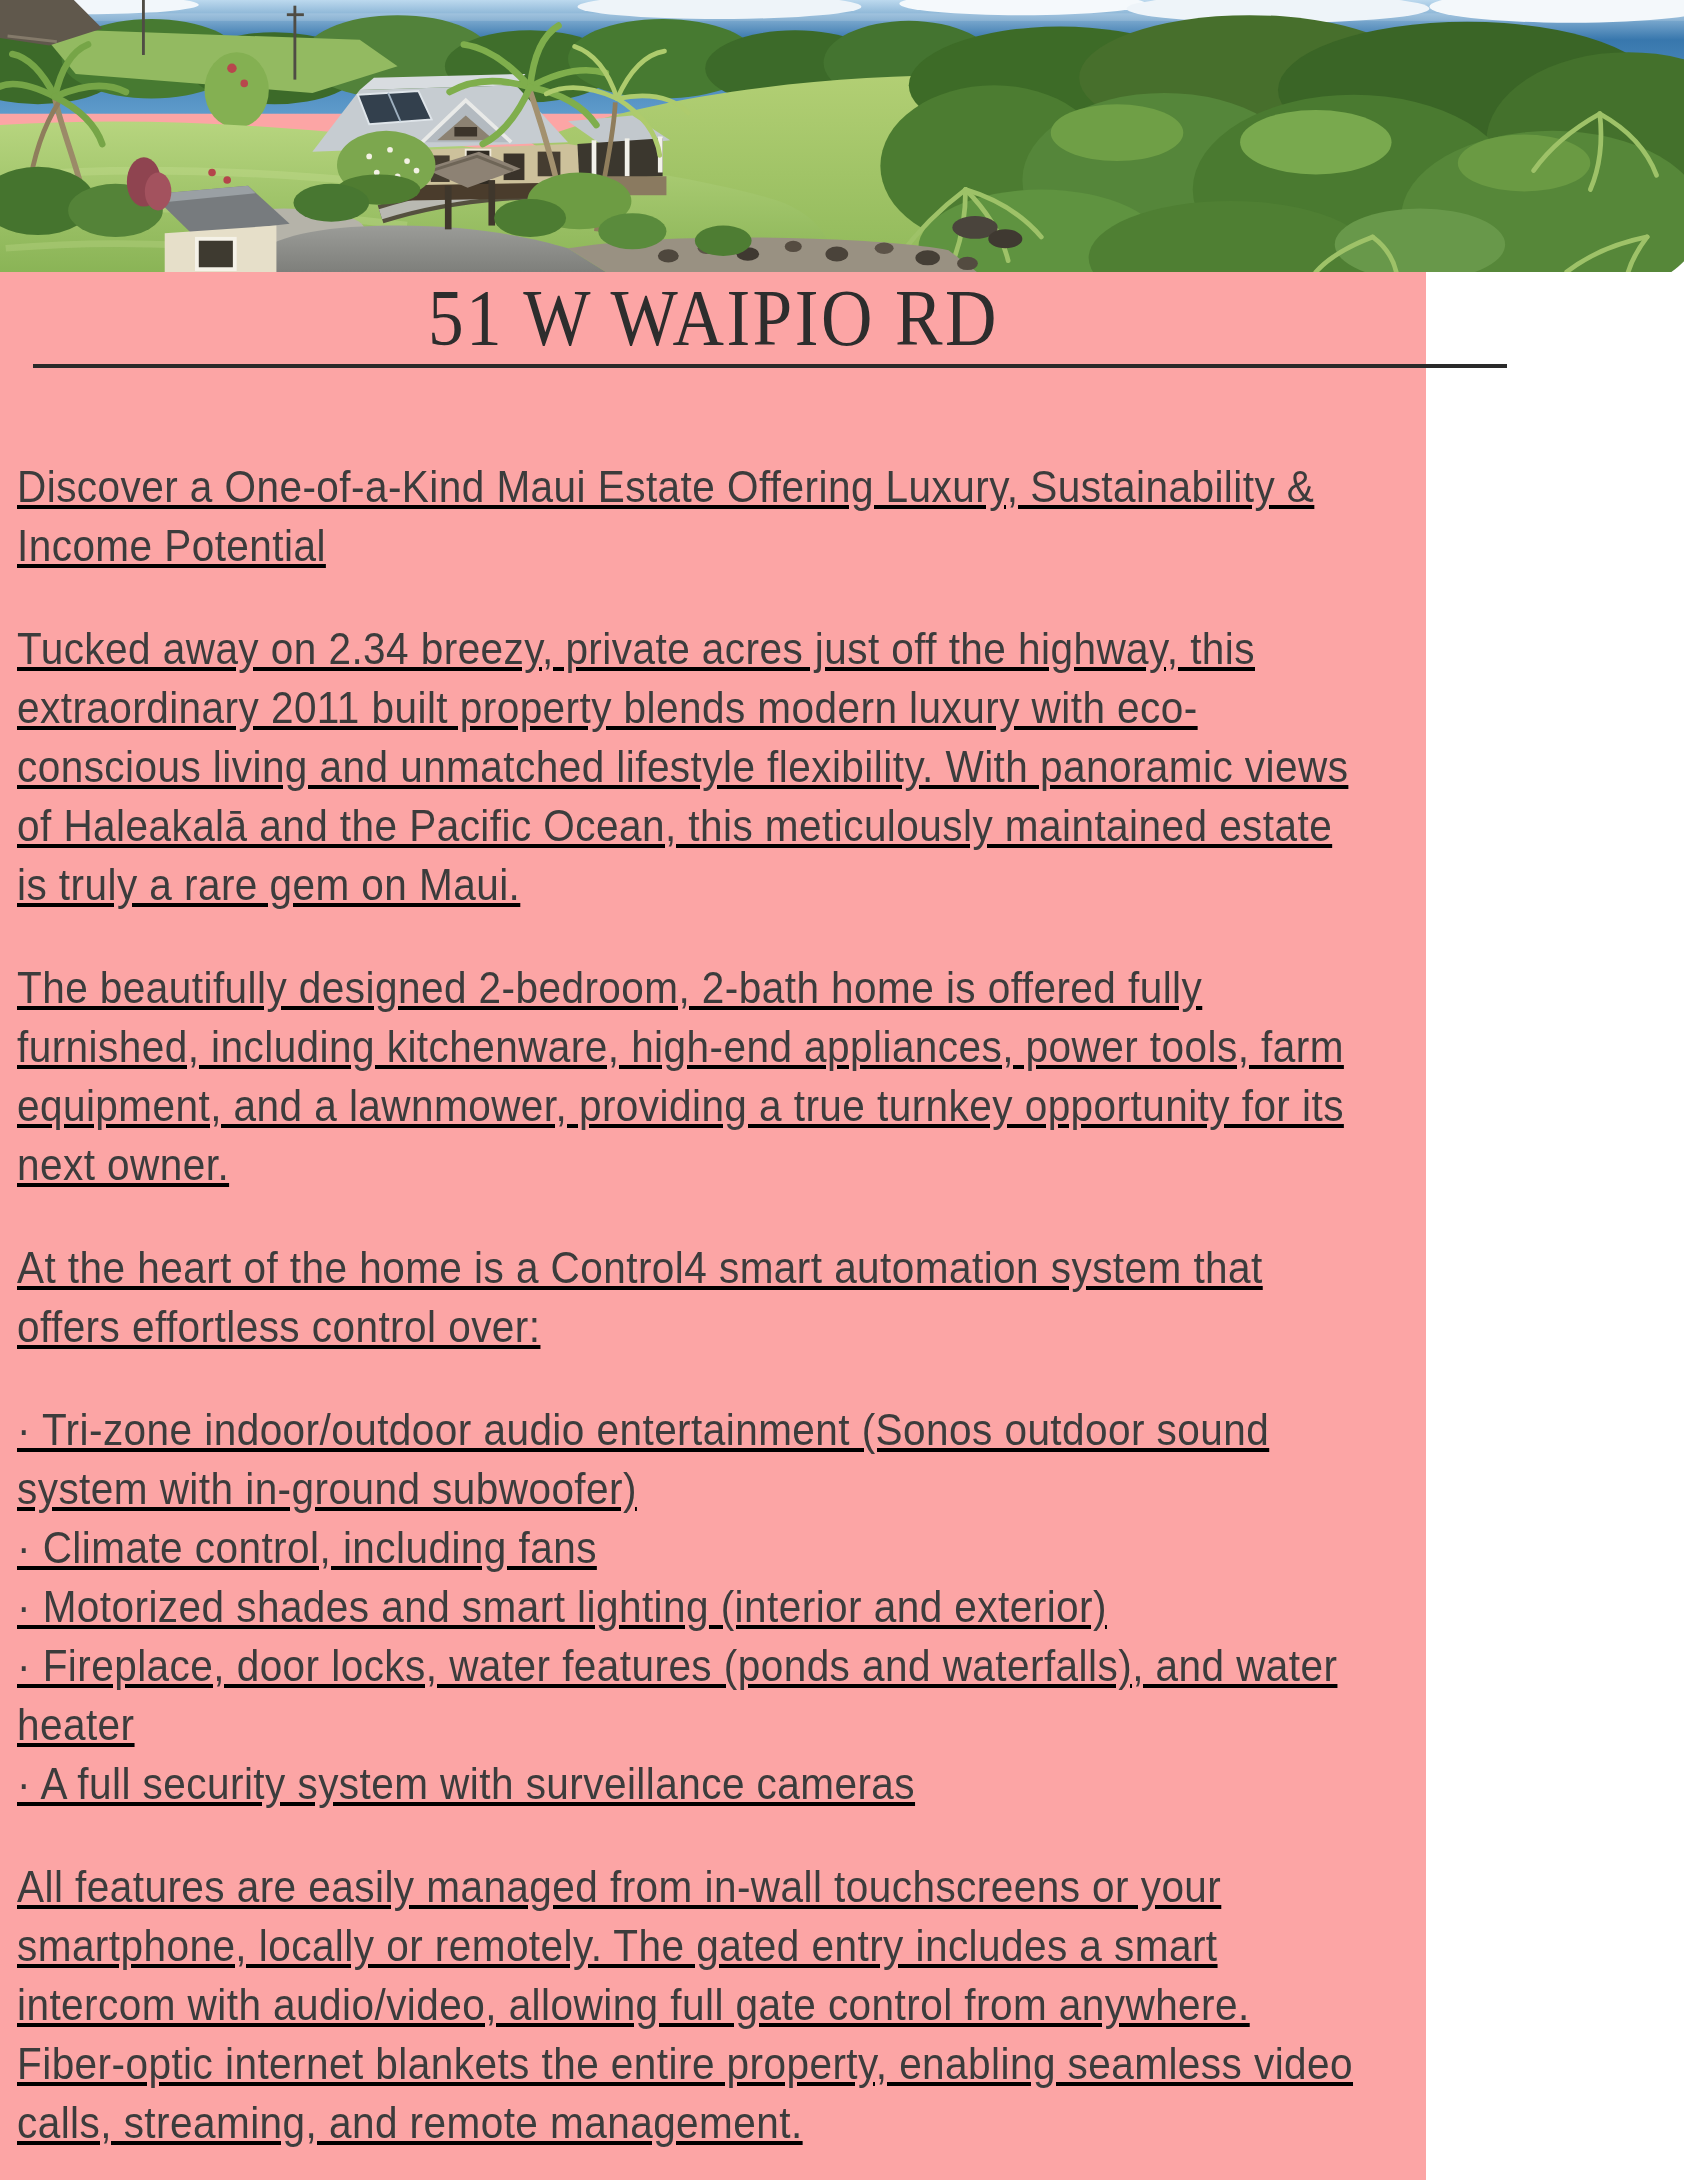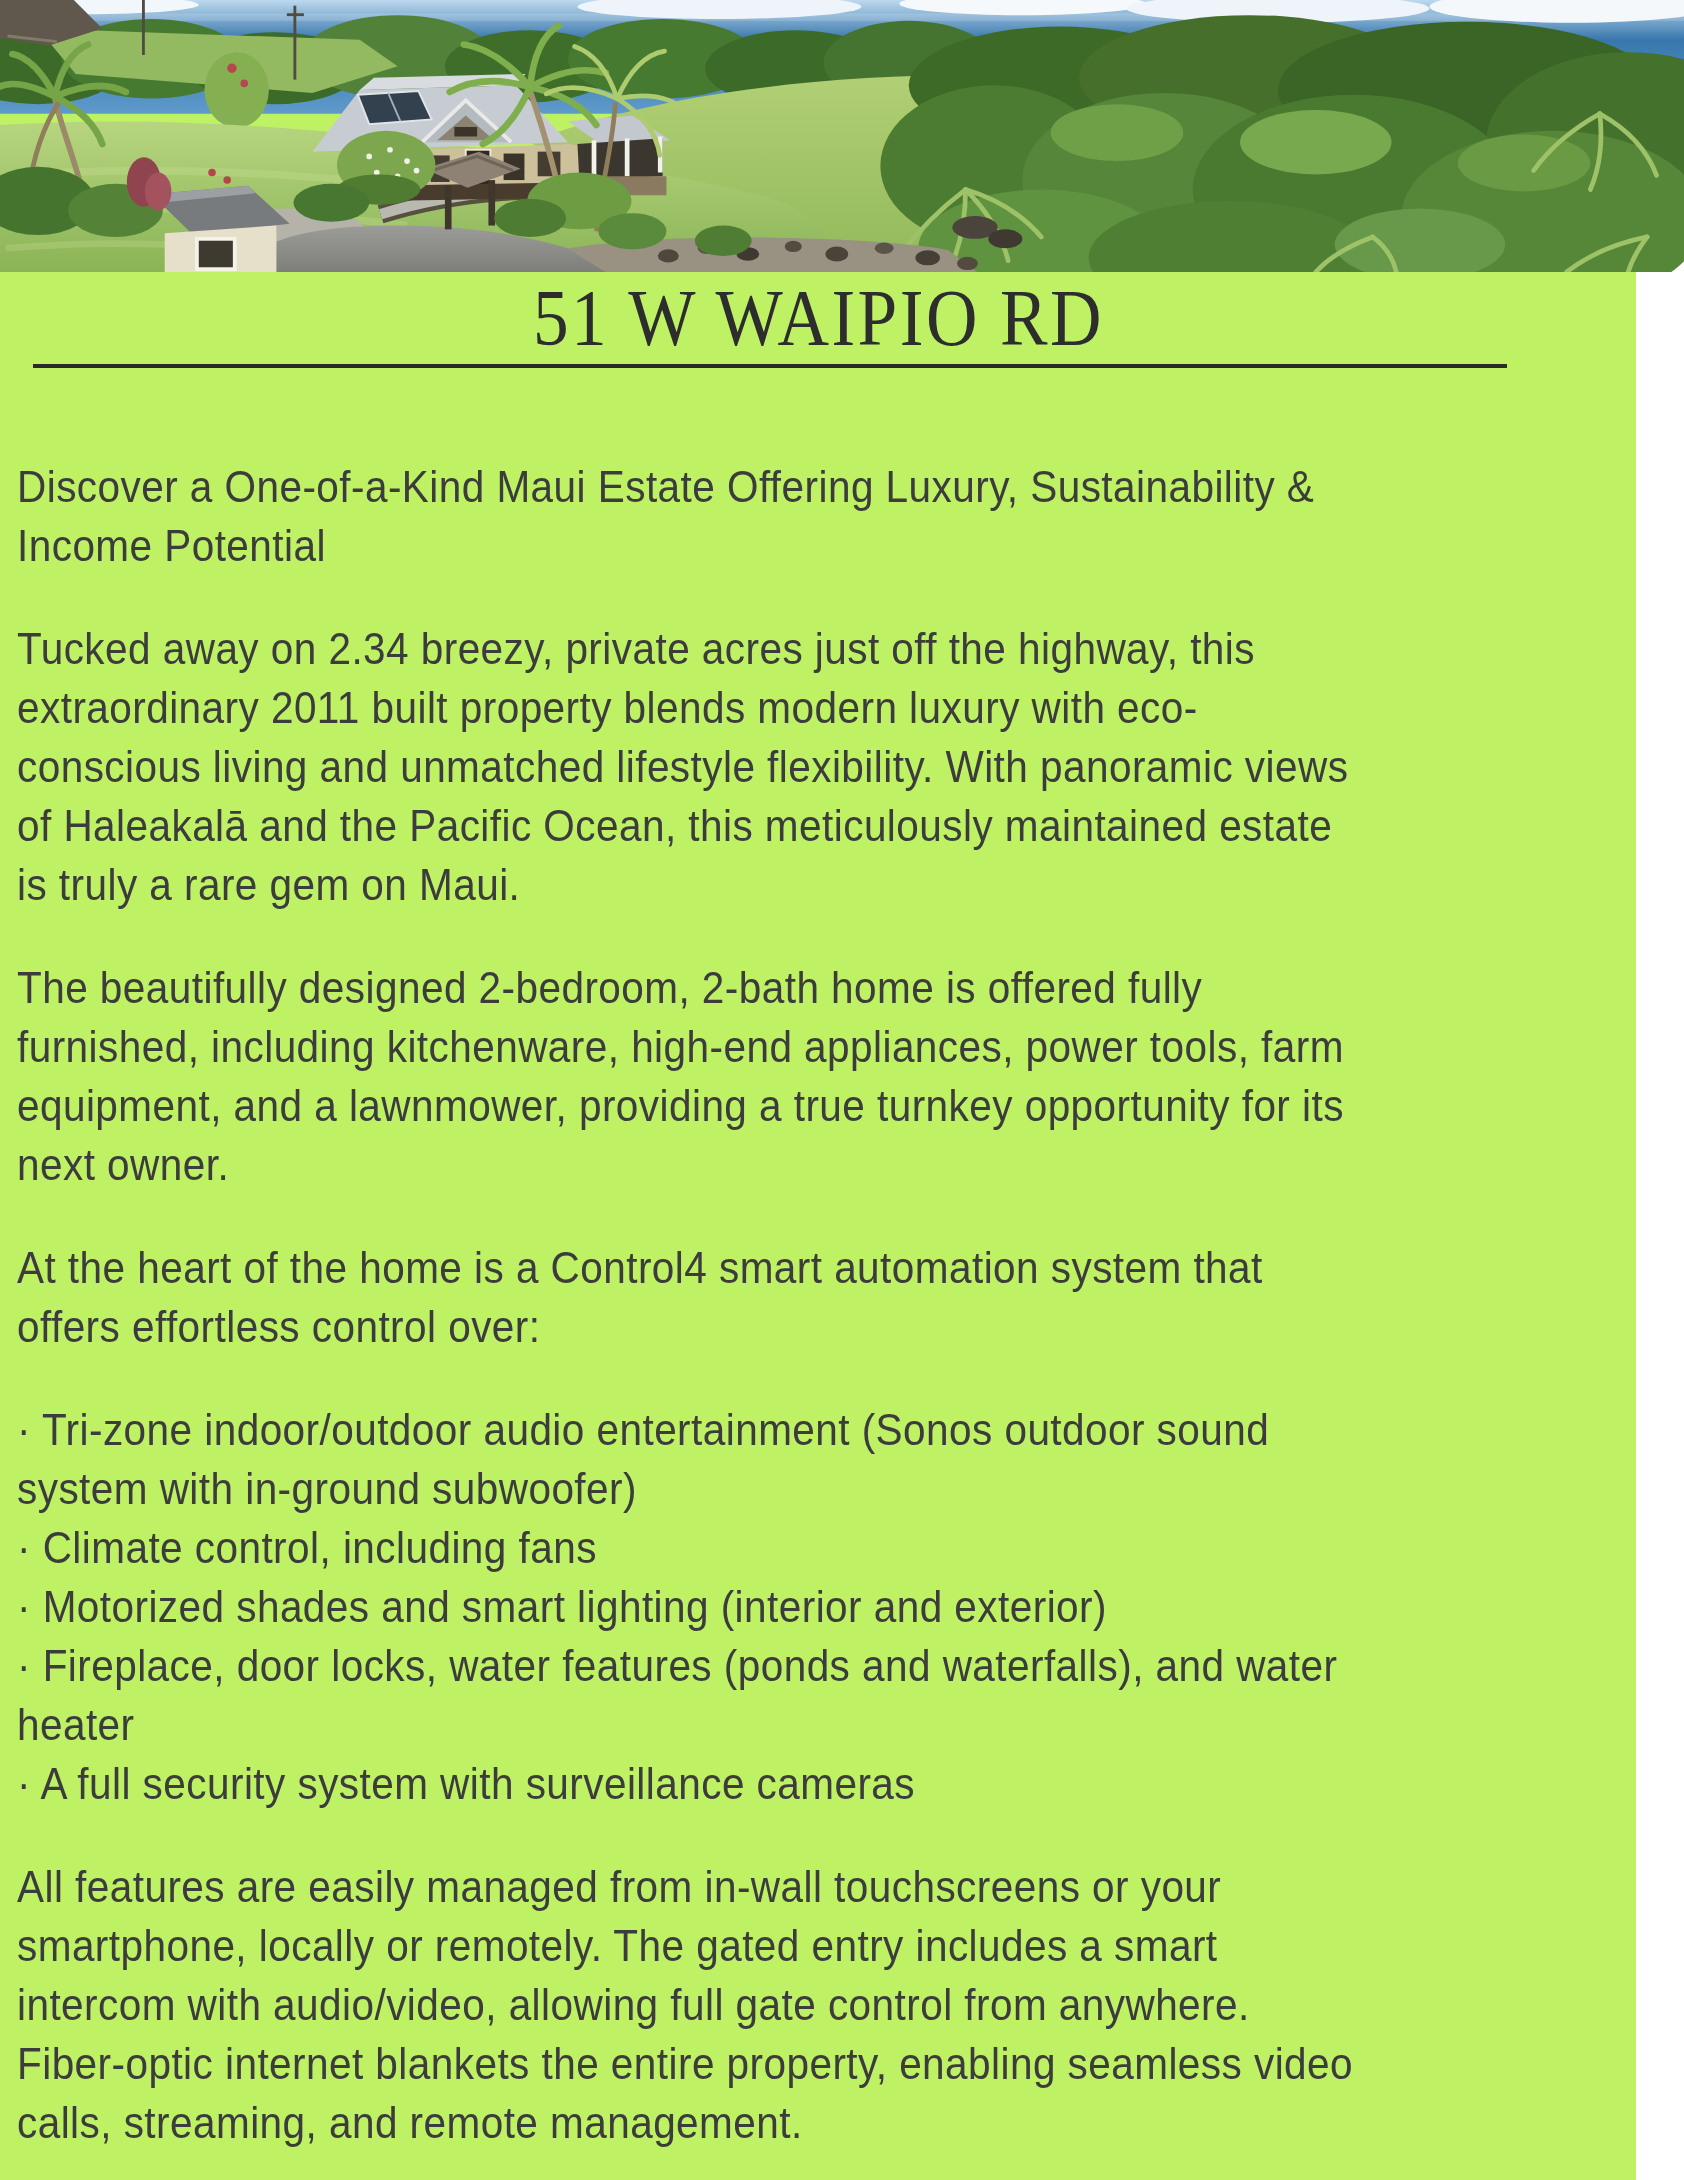--- a/index.html
+++ b/index.html
@@ -2,21 +2,21 @@
 <html style="font-size:15px"><head>
 <meta charset="utf-8">
 <style>
   html,body { margin:0; padding:0; }
   body {
     width:1685px; height:2180px;
     background:#ffffff;
     font-family:"Liberation Sans", sans-serif;
     overflow:hidden;
   }
-  .page { position:relative; width:1636px; height:2180px; background:#bef264; }
+  .page { position:relative; width:1426px; height:2180px; background:#fca5a5;text-decoration:underline; }
 
   
   .hero { width:1685px; height:272px; overflow:hidden; }
   .hero svg { display:block; width:1685px; height:272px; }
 
   
   .title {
     margin:5.7px 0 0 0;
     text-align:center;
     font-family:"Liberation Serif", serif;

